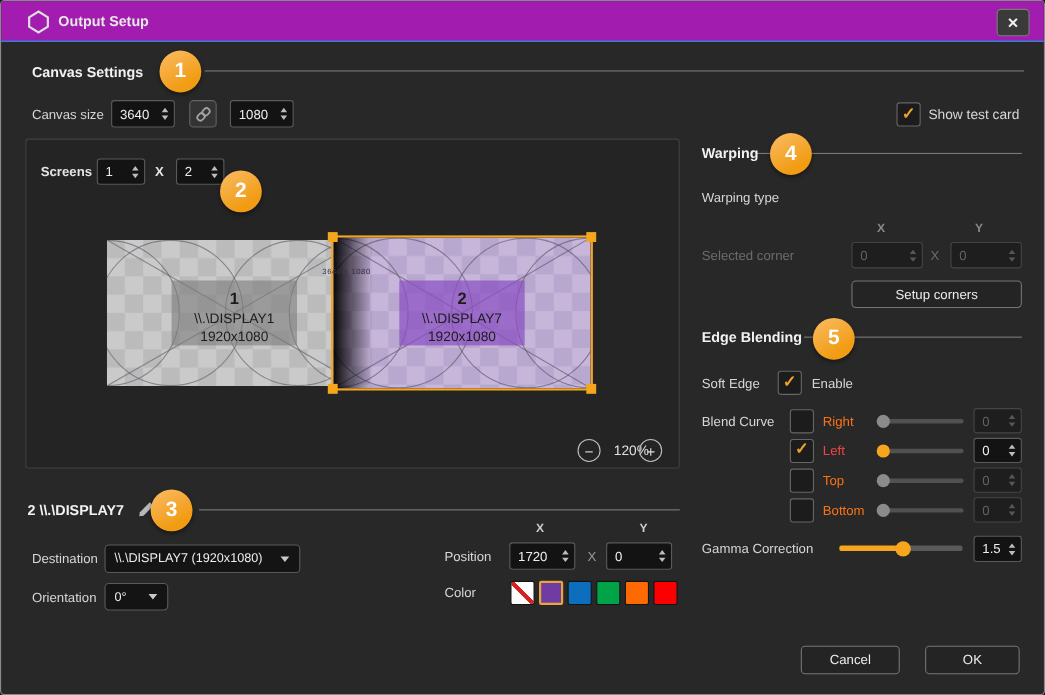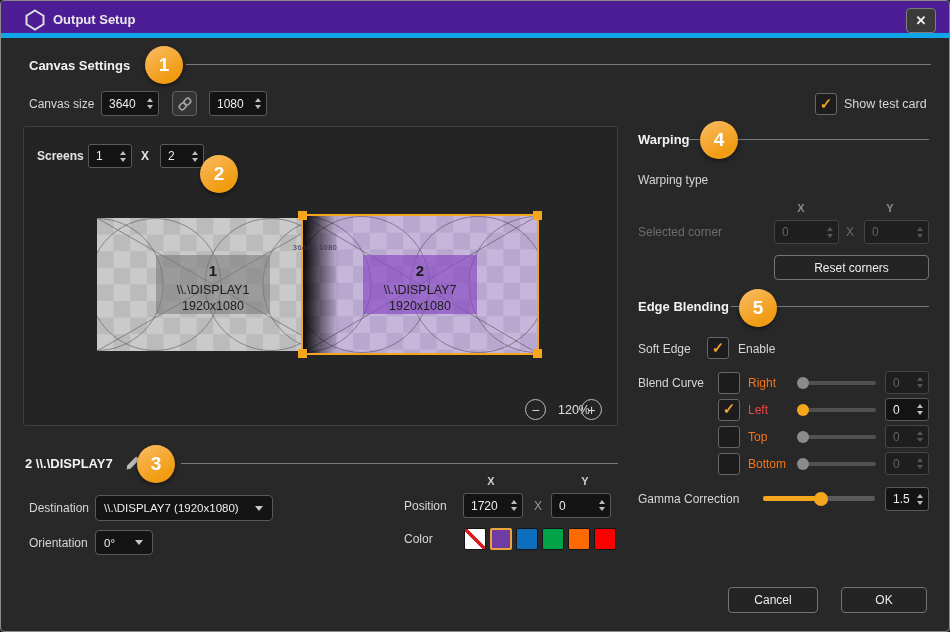--- a/index.html
+++ b/index.html
@@ -2,22 +2,22 @@
 <html><head>
 <meta charset="utf-8">
 <style>
   * { margin:0; padding:0; box-sizing:border-box; }
   html,body { width:950px; height:632px; background:#1a1a1a; font-family:"Liberation Sans",sans-serif; }
   .dialog { position:absolute; left:0; top:0; width:950px; height:632px; background:#282828;
             border:1px solid #8a8a8a; border-radius:4px; overflow:hidden; color:#dcdcdc; font-size:12px; }
   .a { position:absolute; }
 
   
-  .titlebar { position:absolute; left:0; top:0; right:0; height:37px; background:#4c1d95;
-              border-bottom:5px solid #0ea5e9; }
+  .titlebar { position:absolute; left:0; top:0; right:0; height:37px; background:#a21caf;
+              border-bottom:1px solid #0ea5e9; }
   .titlebar .title { position:absolute; left:52px; top:11px; font-weight:bold; font-size:13px; color:#e8e8e8; }
   .close-btn { position:absolute; right:13px; top:7px; width:30px; height:25px; background:#3a3a3a;
                border:1px solid #7c7c7c; border-radius:4px; color:#f2f2f2; font-weight:bold; font-size:13px;
                display:flex; align-items:center; justify-content:center; cursor:pointer; }
 
   
   .sec-title { font-weight:bold; font-size:13px; color:#f2f2f2; }
   .sec-line { height:1px; background:#7a7a7a; }
   .badge { width:38px; height:38px; border-radius:50%; background:linear-gradient(150deg,#f9b85a 10%,#f19c13 75%);
            color:#fff; font-weight:bold; font-size:19px; display:flex; align-items:center; justify-content:center;
@@ -311,21 +311,21 @@
   </div>
   <div class="a label dim" style="left:845px;top:219px;height:24px;">X</div>
   <div class="a spin disabled" style="left:863px;top:219px;width:65px;height:24px;">
     <span class="val">0</span>
     <span class="arr">
         <i class="tri-up"></i>
         <i class="tri-dn"></i>
       </span>
   </div>
 
-  <div class="a btn" style="left:773px;top:254px;width:155px;height:25px;">Reset corners</div>
+  <div class="a btn" style="left:773px;top:254px;width:155px;height:25px;">Setup corners</div>
 
   <div class="a sec-line" style="left:730px;top:305px;width:198px;"></div>
   <div class="a sec-title" style="left:637px;top:298px;">Edge Blending</div>
   <div class="a badge" style="left:738px;top:288px;">5</div>
 
   <div class="a label" style="left:637px;top:336px;height:23px;">Soft Edge</div>
   <div class="a checkbox" style="left:706px;top:336px;">
     <span class="tick">✓</span>
   </div>
   <div class="a label" style="left:737px;top:336px;height:23px;">Enable</div>

